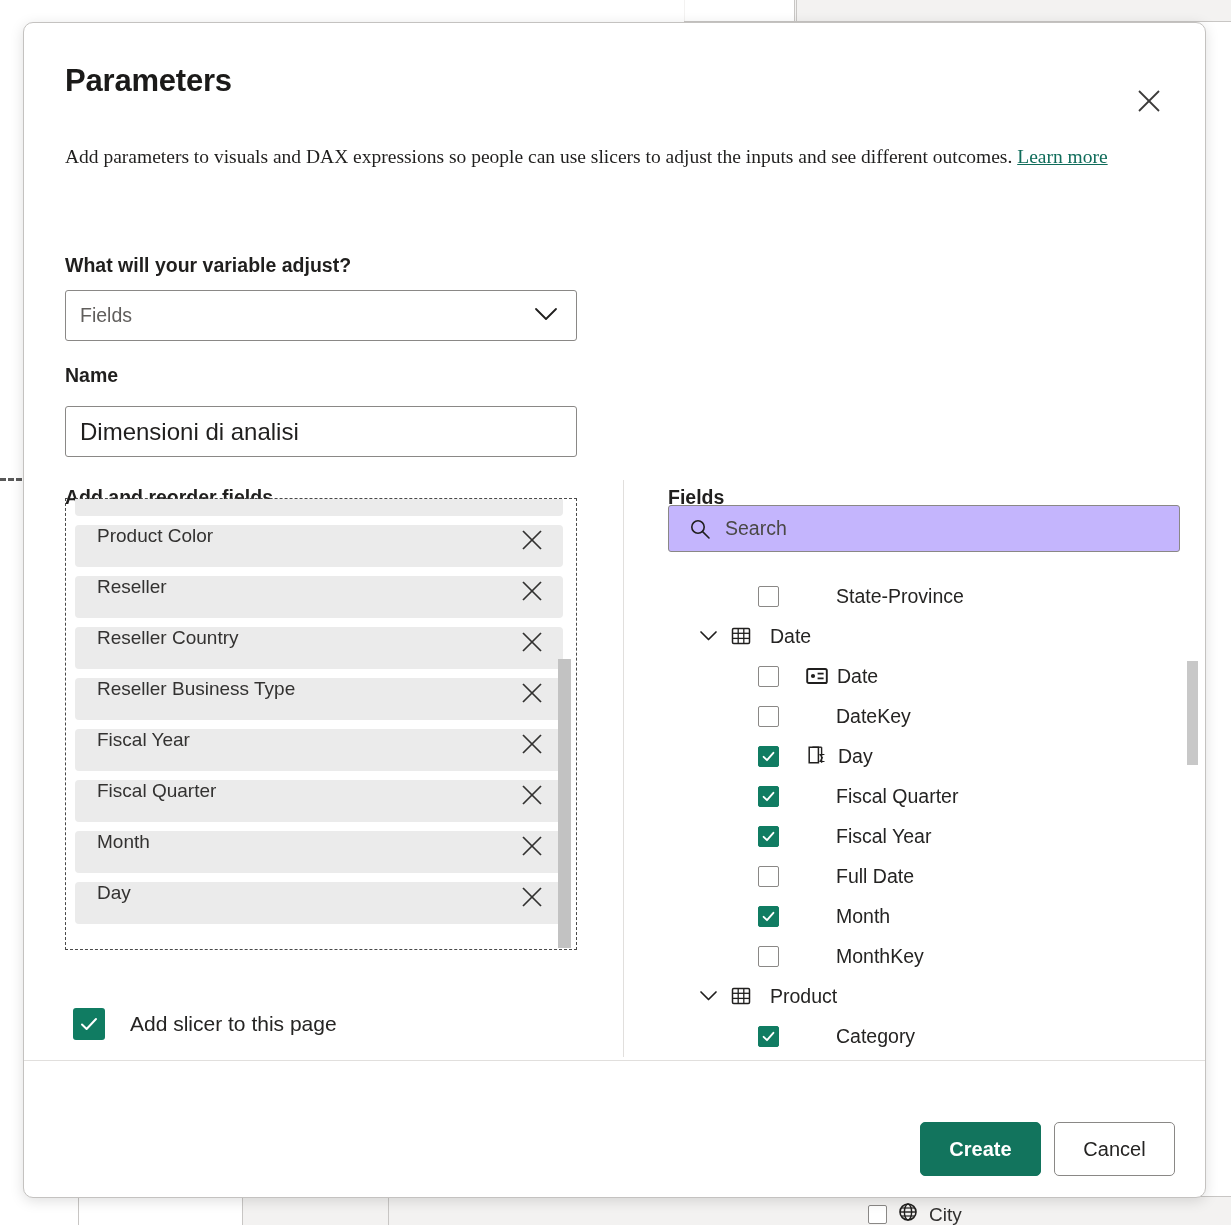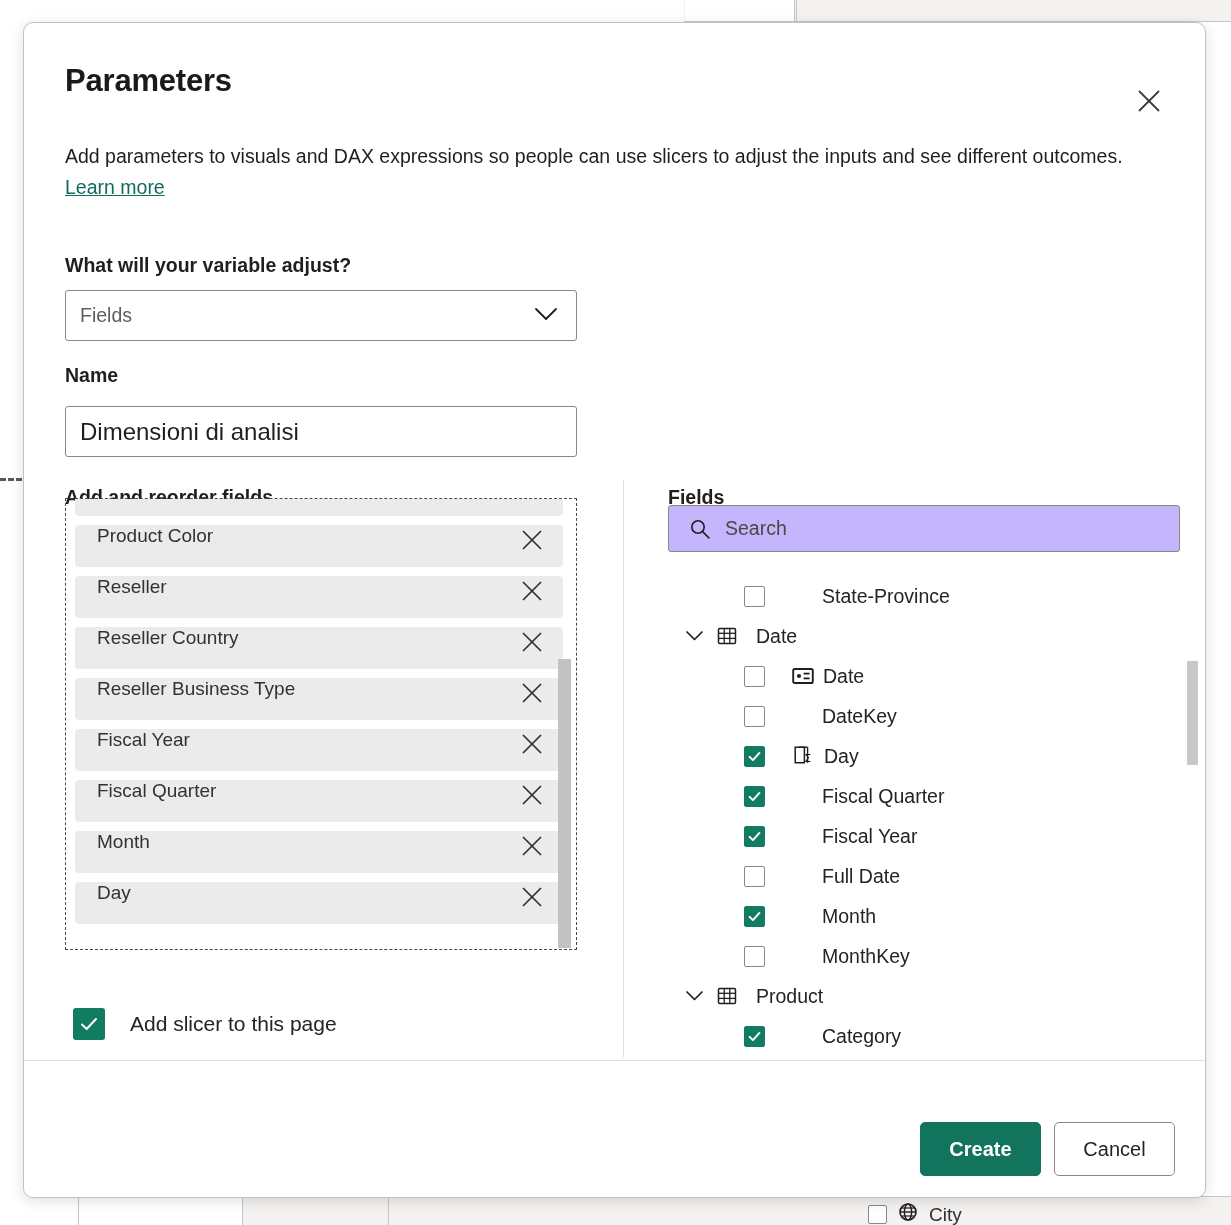--- a/index.html
+++ b/index.html
@@ -68,21 +68,21 @@
   .close-btn {
     position: absolute; left: 1104px; top: 57px;
     width: 42px; height: 42px;
     display: flex; align-items: center; justify-content: center;
     cursor: pointer; background: transparent; border: none;
   }
   .close-btn svg { display: block; }
 
   .desc {
     position: absolute; left: 41px; top: 118px; width: 1070px;
-    font-size: 19.5px; line-height: 31px; color: #201f1e;
+    font-size: 19.5px; line-height: 31px; color: #201f1e; font-family: Liberation Serif, serif;
   }
   .desc a {
     color: #0f6c5a; text-decoration: underline;
   }
 
   .lbl {
     position: absolute; font-size: 19.5px; font-weight: 600; color: #201f1e;
   }
   #lbl-adjust { left: 41px; top: 231px; }
   #lbl-name   { left: 41px; top: 341px; }
@@ -159,21 +159,21 @@
   }
   .search-box .s-icon { margin-right: 12px; display: flex; }
   .search-box input {
     border: none; outline: none; flex: 1;
     font-family: inherit; font-size: 19.5px; color: #201f1e;
     background: transparent;
   }
   .search-box input::placeholder { color: #4a4846; }
 
   .tree {
-    position: absolute; left: 644px; top: 553px;
+    position: absolute; left: 658px; top: 553px;
     width: 530px; height: 482px; overflow: hidden;
   }
   .tnode {
     display: flex; align-items: center; height: 40px;
     font-size: 19.5px; color: #252423; cursor: pointer;
   }
   .tnode.table { padding-left: 17px; gap: 9px; }
   .tnode.leaf  { padding-left: 76px; gap: 0; }
   .tnode .chev-w { width: 22px; display:flex; align-items:center; }
   .cbx {

